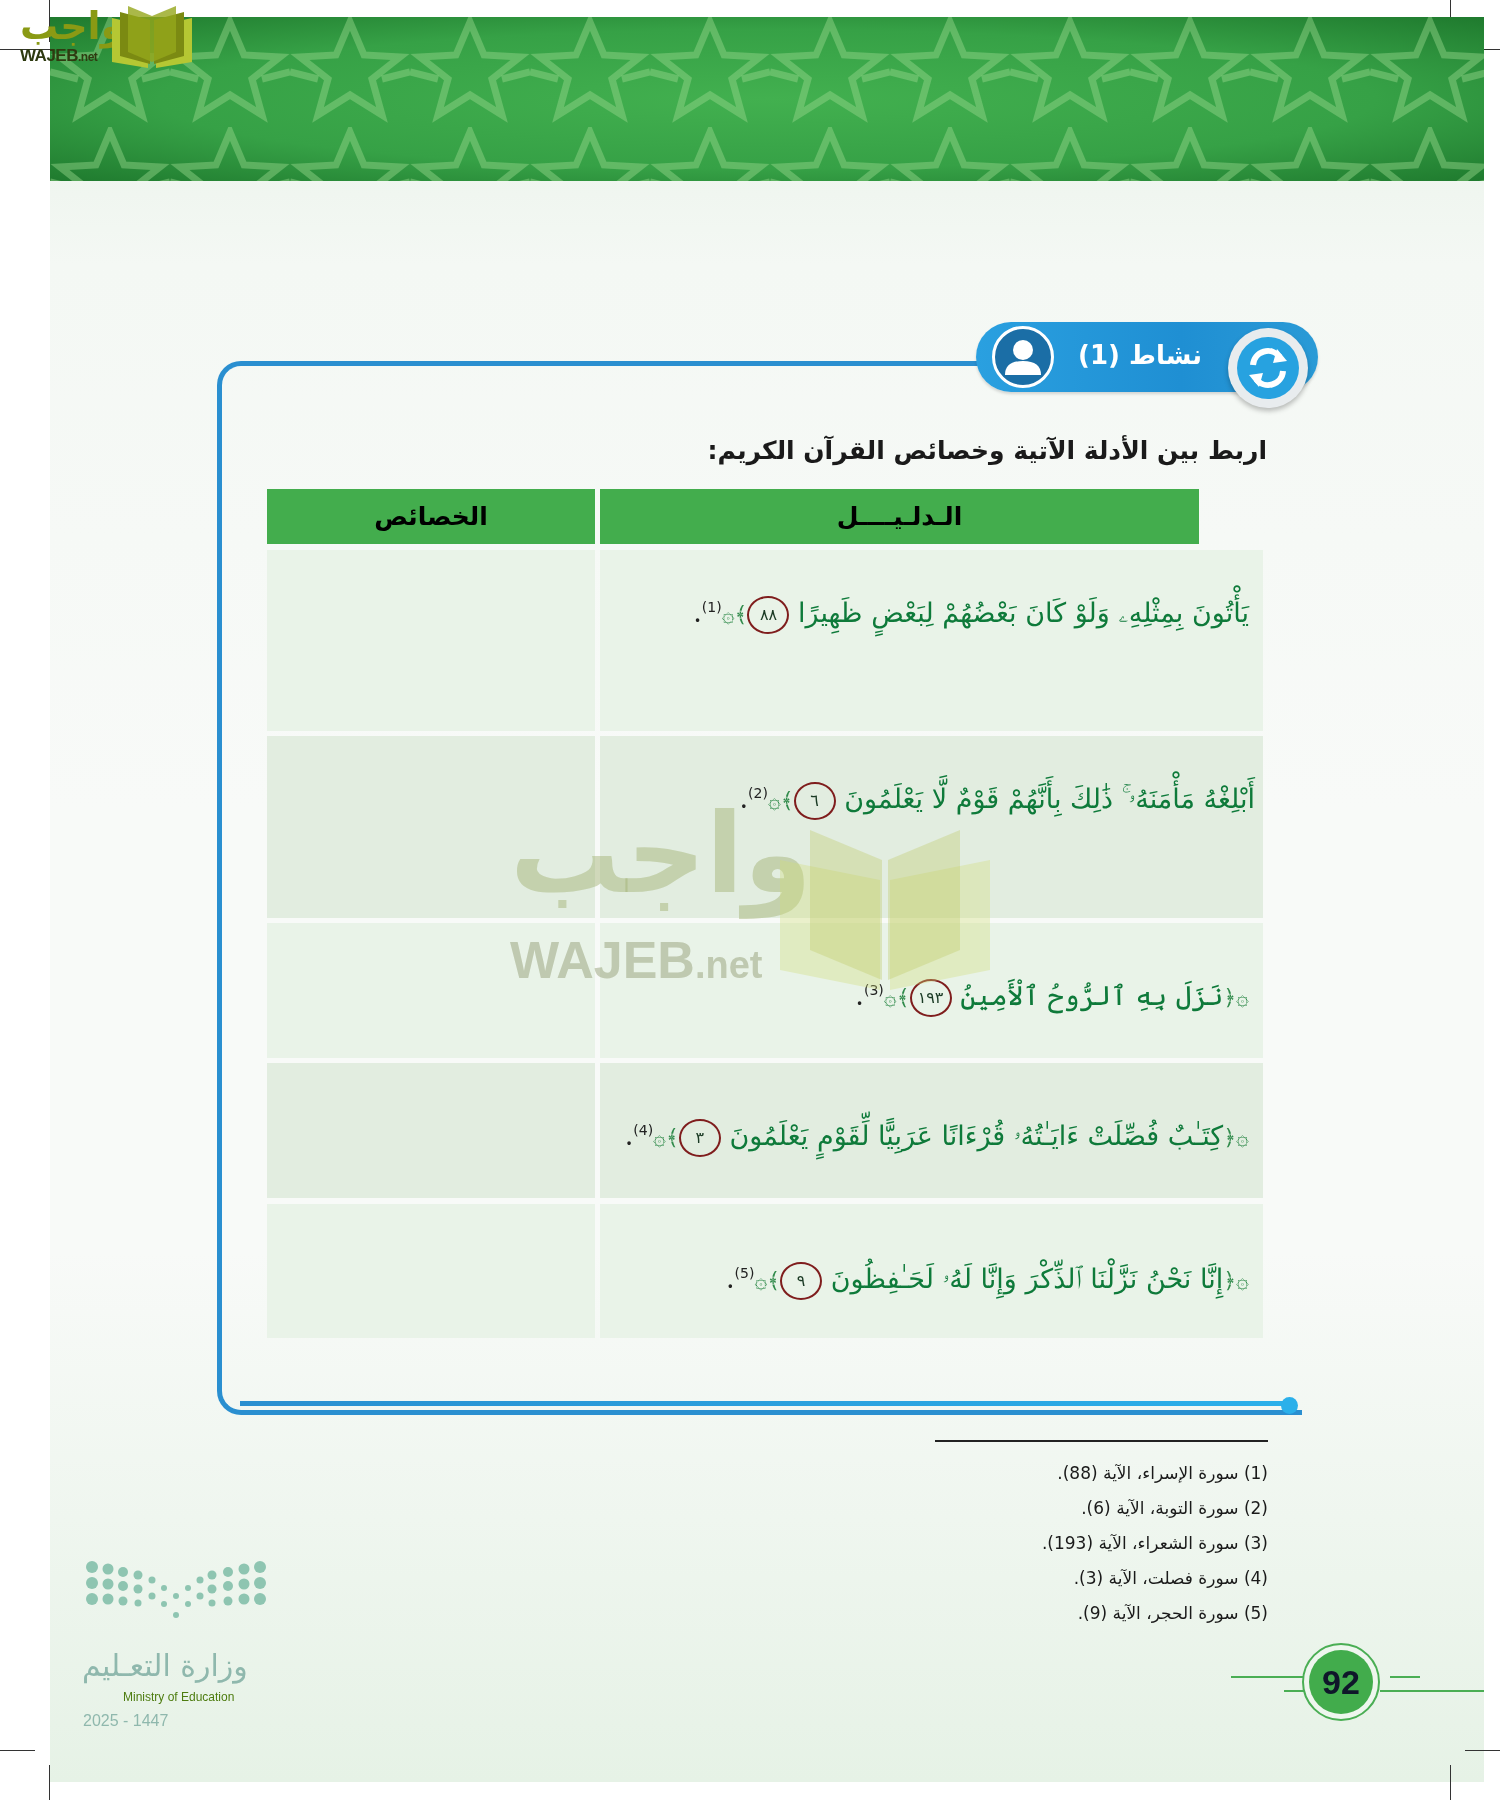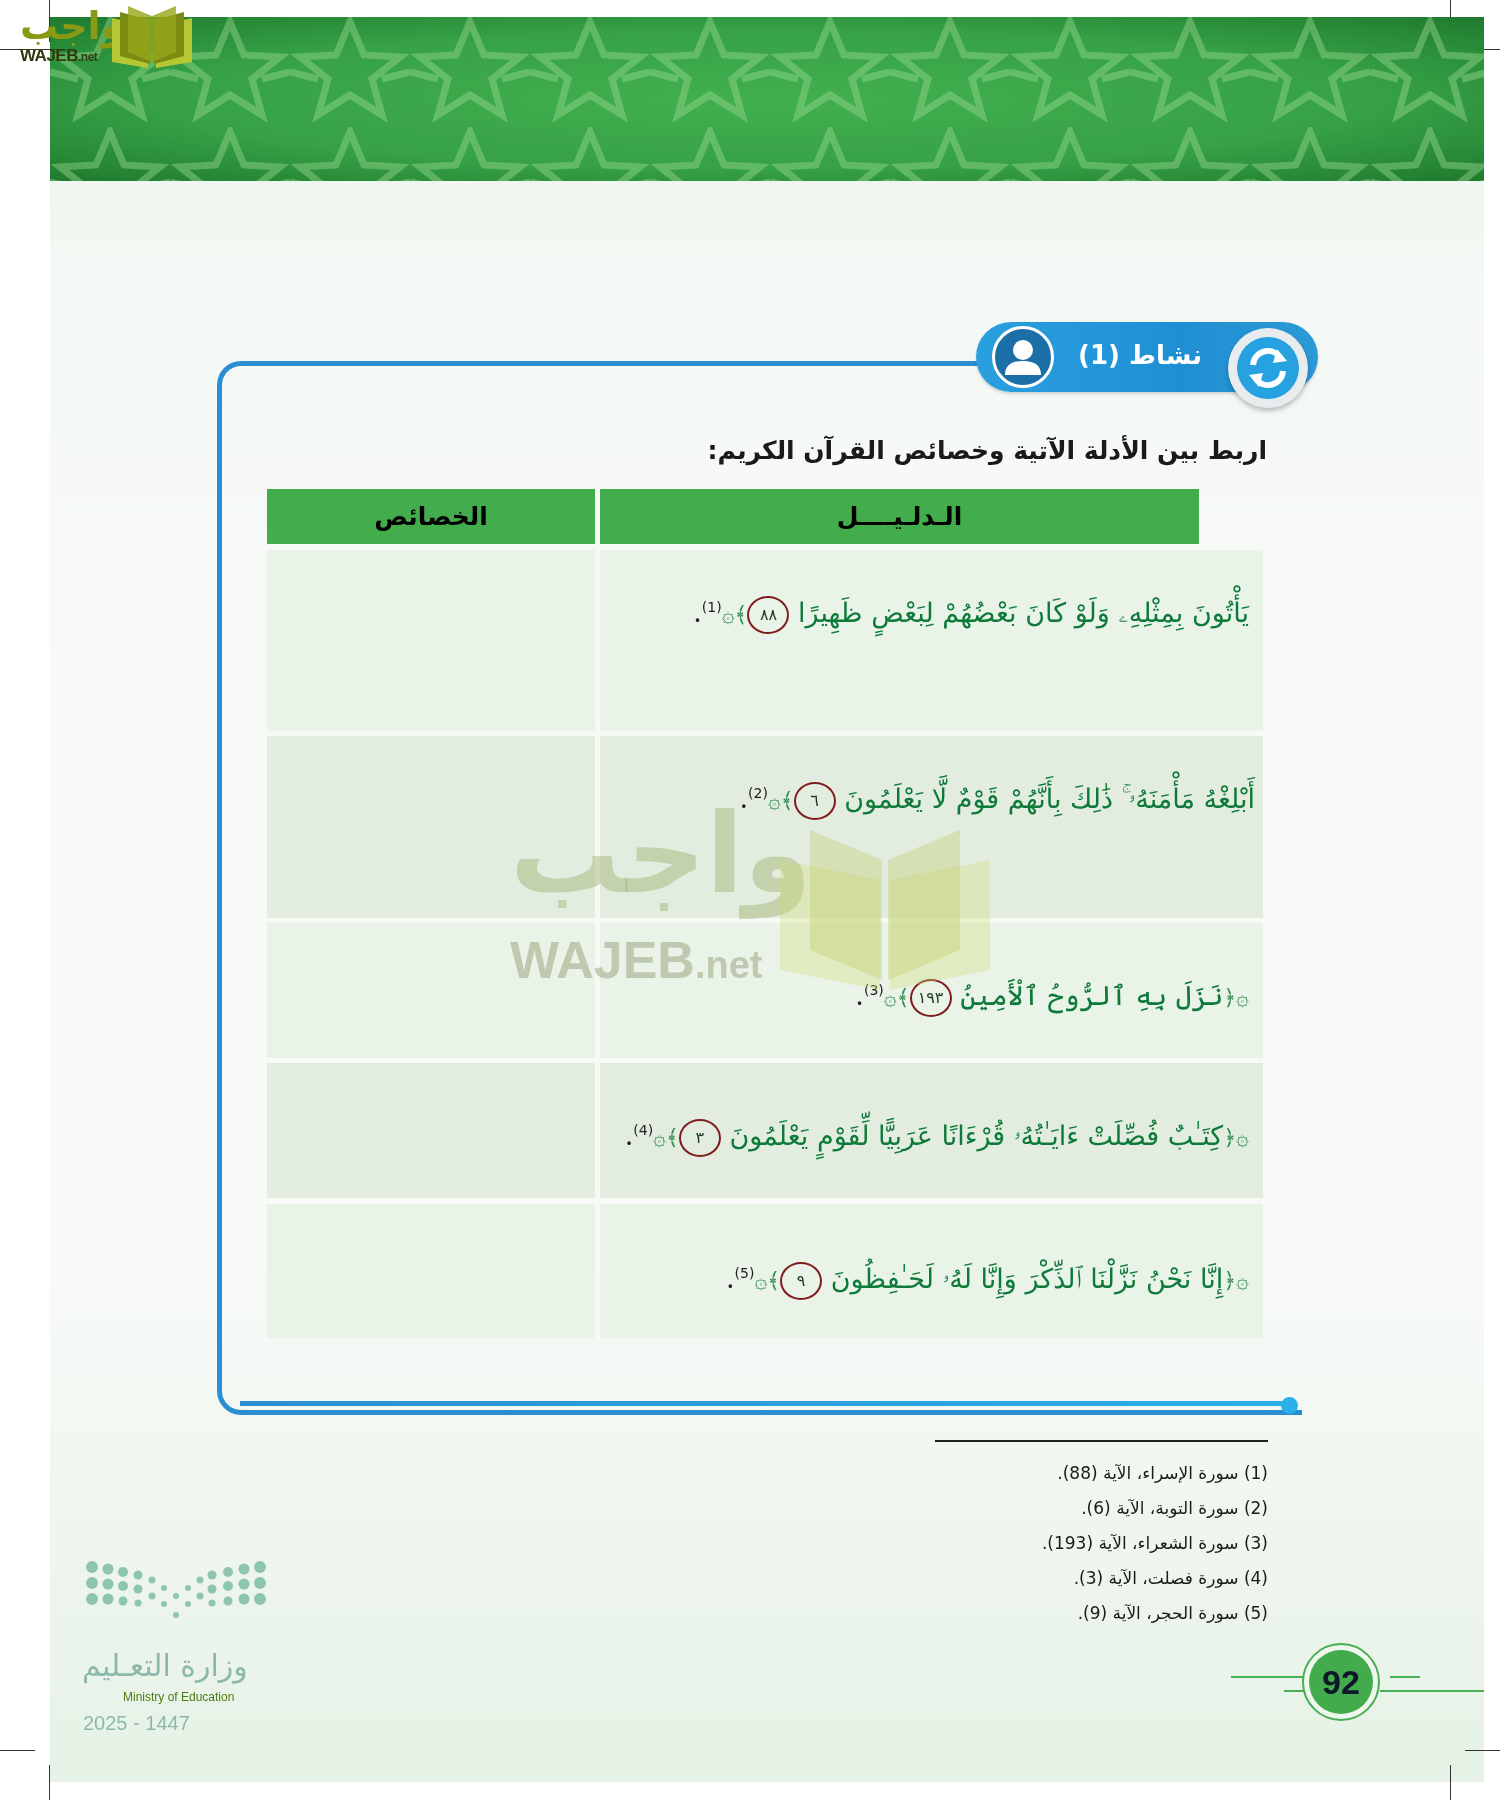--- a/index.html
+++ b/index.html
@@ -89,21 +89,21 @@
   
   .fn-rule { position: absolute; left: 935px; top: 1440px; width: 333px; height: 2px; background: #222; }
   .footnotes { position: absolute; right: 232px; top: 1456px; width: 400px; direction: rtl; text-align: right; }
   .footnotes div { font-size: 17px; color: #1a1a1a; height: 35px; line-height: 35px; }
 
   
   .ministry { position: absolute; left: 80px; top: 1560px; width: 200px; height: 170px; }
   .ministry .dots { position: absolute; left: 0; top: 0; }
   .ministry .ar { position: absolute; left: 2px; top: 88px; font-size: 30px; color: #8fb8ad; direction: rtl; width: 182px; text-align: left; }
   .ministry .en { position: absolute; left: 3px; top: 130px; font-family: "Liberation Sans", sans-serif; font-size: 12px; color: #4d7c0f; margin-left: 40px; }
-  .ministry .yr { position: absolute; left: 3px; top: 152px; font-family: "Liberation Sans", sans-serif; font-size: 20px; color: #8fb8ad; }
+  .ministry .yr { position: absolute; left: 3px; top: 152px; font-family: "Liberation Sans", sans-serif; font-size: 16px; color: #8fb8ad; }
 
   
   .pnum-lines1 { position: absolute; left: 1231px; top: 1676px; width: 100px; height: 2px; background: #4aae54; }
   .pnum-lines2 { position: absolute; left: 1390px; top: 1676px; width: 30px; height: 2px; background: #4aae54; }
   .pnum-lines3 { position: absolute; left: 1284px; top: 1690px; width: 40px; height: 2px; background: #4aae54; }
   .pnum-lines4 { position: absolute; left: 1380px; top: 1690px; width: 104px; height: 2px; background: #4aae54; }
   .pnum-ring { position: absolute; left: 1302px; top: 1643px; width: 74px; height: 74px; border-radius: 50%; border: 2px solid #4aae54; background: #eef6ee; }
   .pnum {
     position: absolute; left: 1309px; top: 1650px; width: 64px; height: 64px; border-radius: 50%;
     background: #42ac4c; color: #0f172a; font-family: "Liberation Sans", sans-serif; font-weight: bold;

